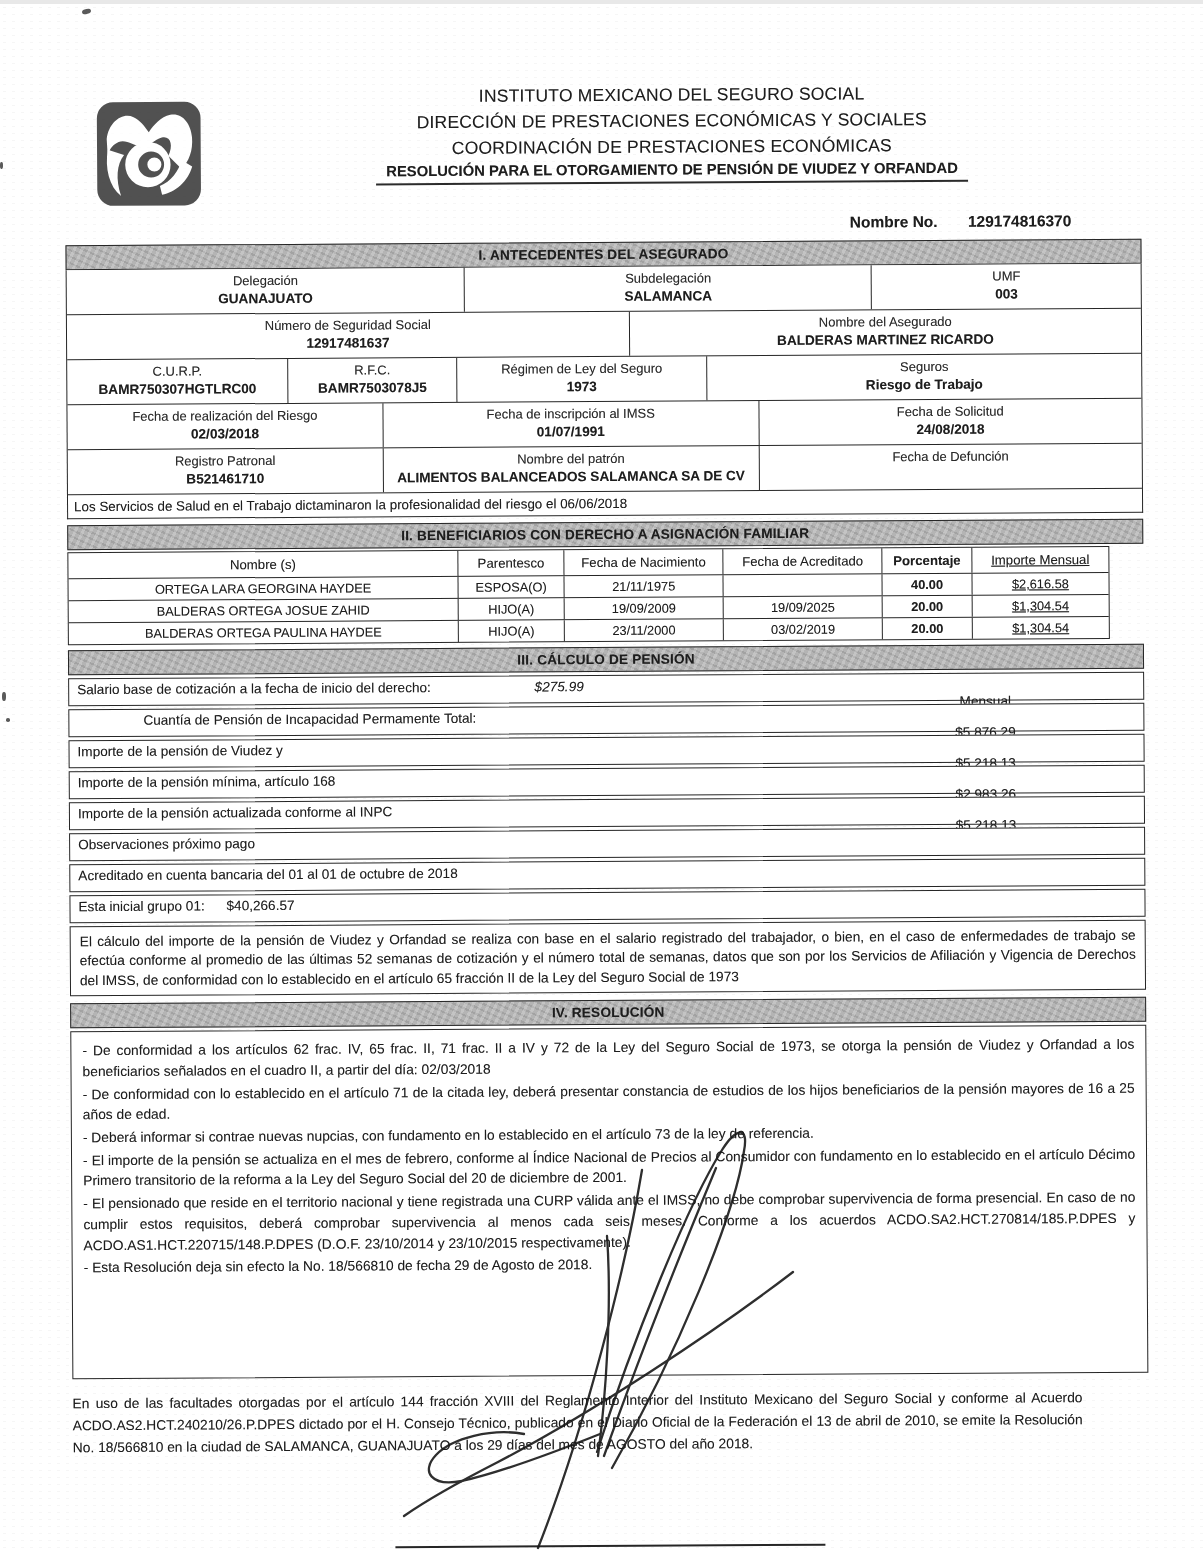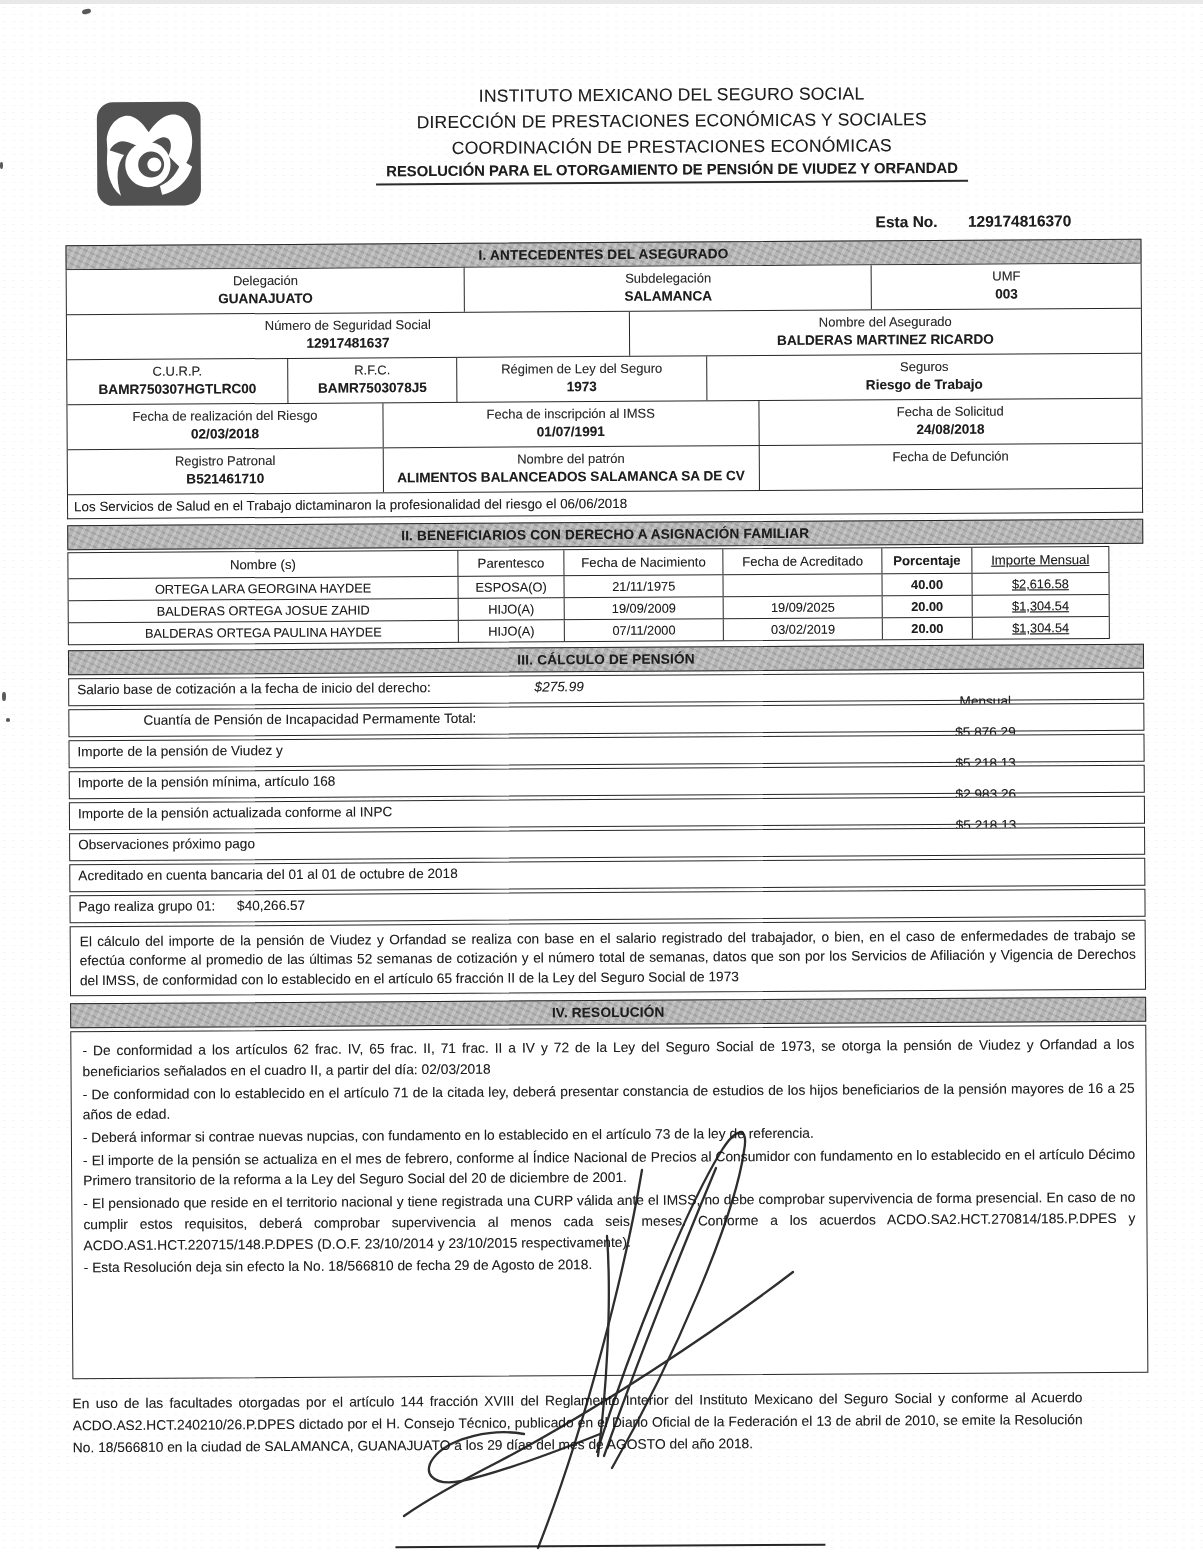--- a/index.html
+++ b/index.html
@@ -110,21 +110,21 @@
       </div>
       <div class="hdr-text">
         <div class="h-line">INSTITUTO MEXICANO DEL SEGURO SOCIAL</div>
         <div class="h-line">DIRECCIÓN DE PRESTACIONES ECONÓMICAS Y SOCIALES</div>
         <div class="h-line">COORDINACIÓN DE PRESTACIONES ECONÓMICAS</div>
         <div class="h-line4">RESOLUCIÓN PARA EL OTORGAMIENTO DE PENSIÓN DE VIUDEZ Y ORFANDAD</div>
       </div>
     </div>
 
     <div class="folio">
-      <span>Esta No.</span>
+      <span>Nombre No.</span>
       <span class="num">129174816370</span>
     </div>
 
     <div class="bar">I. ANTECEDENTES DEL ASEGURADO</div>
     <div class="t1">
       <div class="t1r">
         <div class="t1c" style="width:37.1%">
           <div class="lbl">Delegación</div>
           <div class="val">GUANAJUATO</div>
         </div>
@@ -220,21 +220,21 @@
         <div class="t2c c-nom">BALDERAS ORTEGA JOSUE ZAHID</div>
         <div class="t2c c-par">HIJO(A)</div>
         <div class="t2c c-nac">19/09/2009</div>
         <div class="t2c c-ven">19/09/2025</div>
         <div class="t2c c-por">20.00</div>
         <div class="t2c c-imp">$1,304.54</div>
       </div>
       <div class="t2r">
         <div class="t2c c-nom">BALDERAS ORTEGA PAULINA HAYDEE</div>
         <div class="t2c c-par">HIJO(A)</div>
-        <div class="t2c c-nac">07/11/2000</div>
+        <div class="t2c c-nac">23/11/2000</div>
         <div class="t2c c-ven">03/02/2019</div>
         <div class="t2c c-por">20.00</div>
         <div class="t2c c-imp">$1,304.54</div>
       </div>
     </div>
 
     <div class="bar" style="margin-top:5px">III. CÁLCULO DE PENSIÓN</div>
     <div class="t3row">
       <span>Salario base de cotización a la fecha de inicio del derecho:</span>
       <span class="t3mid">$275.99</span>
@@ -252,21 +252,21 @@
       <span>Importe de la pensión mínima, artículo 168</span>
       <span class="t3val">$2,983.26</span>
     </div>
     <div class="t3row">
       <span>Importe de la pensión actualizada conforme al INPC</span>
       <span class="t3val">$5,218.13</span>
     </div>
     <div class="t3row">Observaciones próximo pago</div>
     <div class="t3row">Acreditado en cuenta bancaria del 01 al 01 de octubre de 2018</div>
     <div class="t3row">
-      <span>Pago realiza grupo 01:</span>
+      <span>Esta inicial grupo 01:</span>
       <span class="inlineval">$40,266.57</span>
     </div>
     <div class="t3para">El cálculo del importe de la pensión de Viudez y Orfandad se realiza con base en el salario registrado del trabajador, o bien, en el caso de enfermedades de trabajo se efectúa conforme al promedio de las últimas 52 semanas de cotización y el número total de semanas, datos que son por los Servicios de Afiliación y Vigencia de Derechos del IMSS, de conformidad con lo establecido en el artículo 65 fracción II de la Ley del Seguro Social de 1973</div>
 
     <div class="bar" style="margin-top:7px">IV. RESOLUCIÓN</div>
     <div class="res-box">
       <p>- De conformidad a los artículos 62 frac. IV, 65 frac. II, 71 frac. II a IV y 72 de la Ley del Seguro Social de 1973, se otorga la pensión de Viudez y Orfandad a los beneficiarios señalados en el cuadro II, a partir del día: 02/03/2018</p>
       <p>- De conformidad con lo establecido en el artículo 71 de la citada ley, deberá presentar constancia de estudios de los hijos beneficiarios de la pensión mayores de 16 a 25 años de edad.</p>
       <p>- Deberá informar si contrae nuevas nupcias, con fundamento en lo establecido en el artículo 73 de la ley de referencia.</p>
       <p>- El importe de la pensión se actualiza en el mes de febrero, conforme al Índice Nacional de Precios al Consumidor con fundamento en lo establecido en el artículo Décimo Primero transitorio de la reforma a la Ley del Seguro Social del 20 de diciembre de 2001.</p>

